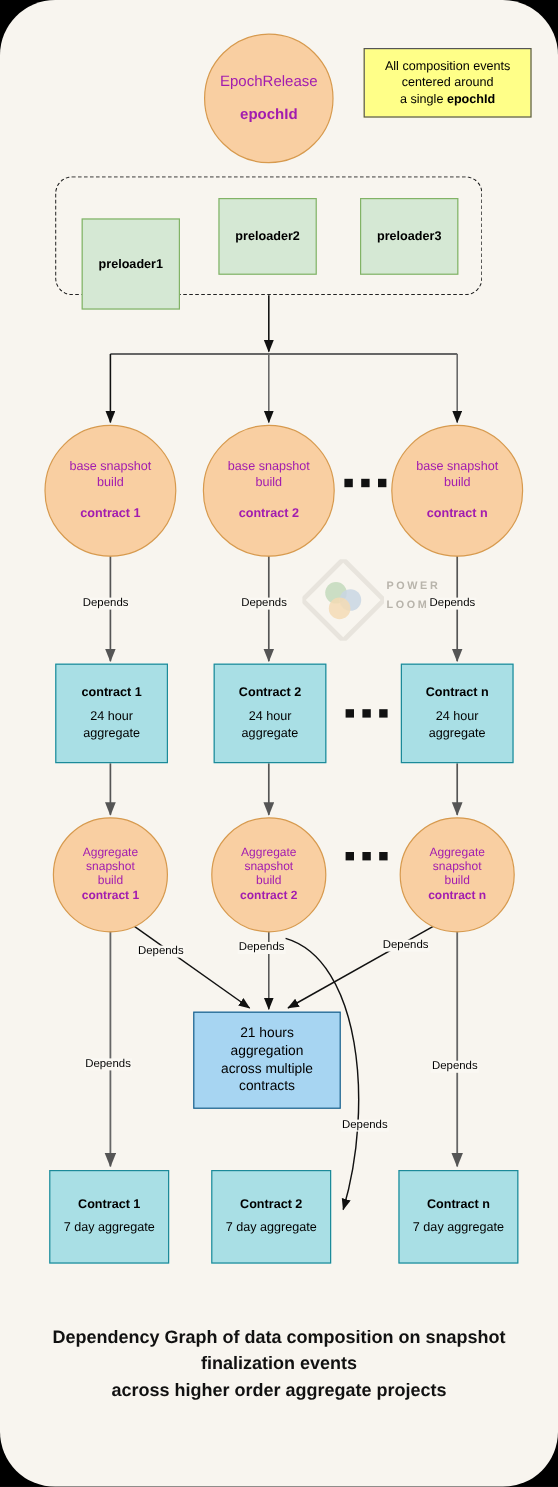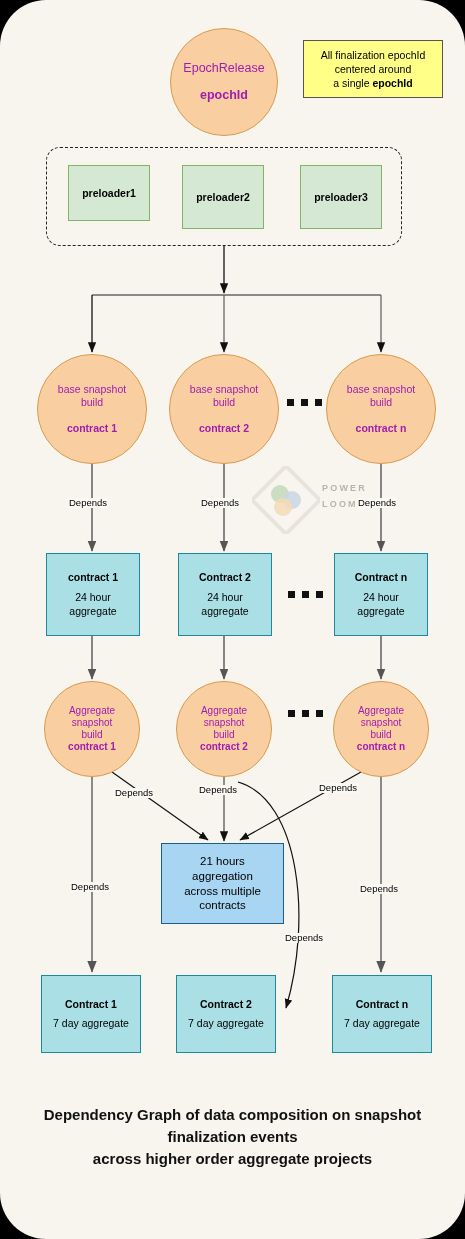--- a/index.html
+++ b/index.html
@@ -231,28 +231,28 @@
   </div>
   <div class="wm-text" style="left:322px; top:482px;">POWER</div>
   <div class="wm-text" style="left:322px; top:498px;">LOOM</div>
 
   <div class="node circle epoch-circle" style="left:170px; top:28px; width:108px; height:108px;">
     <span class="ln1">EpochRelease</span>
     <span class="ln2">epochId</span>
   </div>
 
   <div class="note" style="left:303px; top:40px; width:140px; height:58px;">
-    <span>All finalization epochId</span>
+    <span>All composition events</span>
     <span>centered around</span>
     <span><span>a single </span><b>epochId</b></span>
   </div>
 
   <div class="preloader-group" style="left:46px; top:147px; width:356px; height:99px;"></div>
 
-  <div class="preloader" style="left:68px; top:165px; width:82px; height:56px;">preloader1</div>
+  <div class="preloader" style="left:68px; top:182px; width:82px; height:76px;">preloader1</div>
   <div class="preloader" style="left:182px; top:165px; width:82px; height:64px;">preloader2</div>
   <div class="preloader" style="left:300px; top:165px; width:82px; height:64px;">preloader3</div>
 
   <div class="node circle base-circle" style="left:37px; top:354px; width:110px; height:110px;">
     <span>base snapshot</span>
     <span>build</span>
     <span class="ln3">contract 1</span>
   </div>
   <div class="node circle base-circle" style="left:169px; top:354px; width:110px; height:110px;">
     <span>base snapshot</span>

